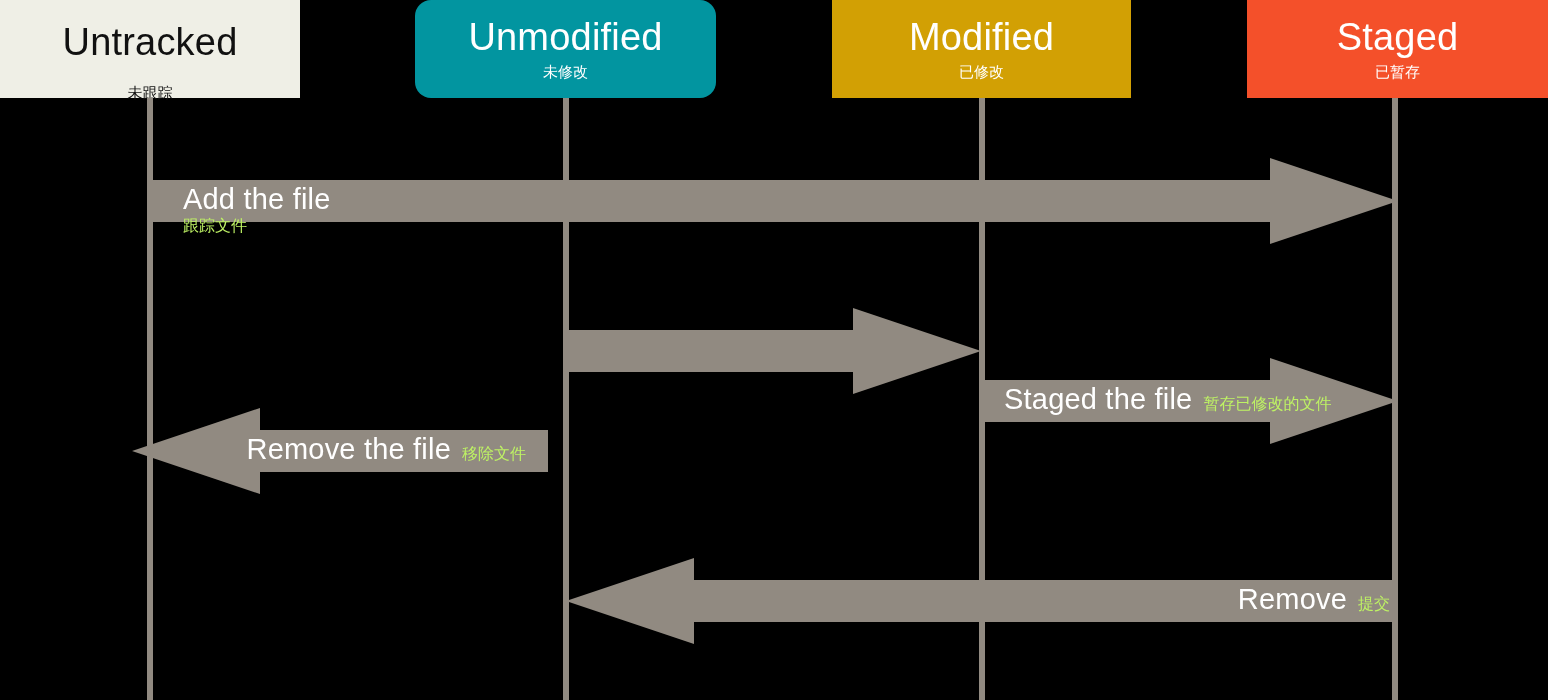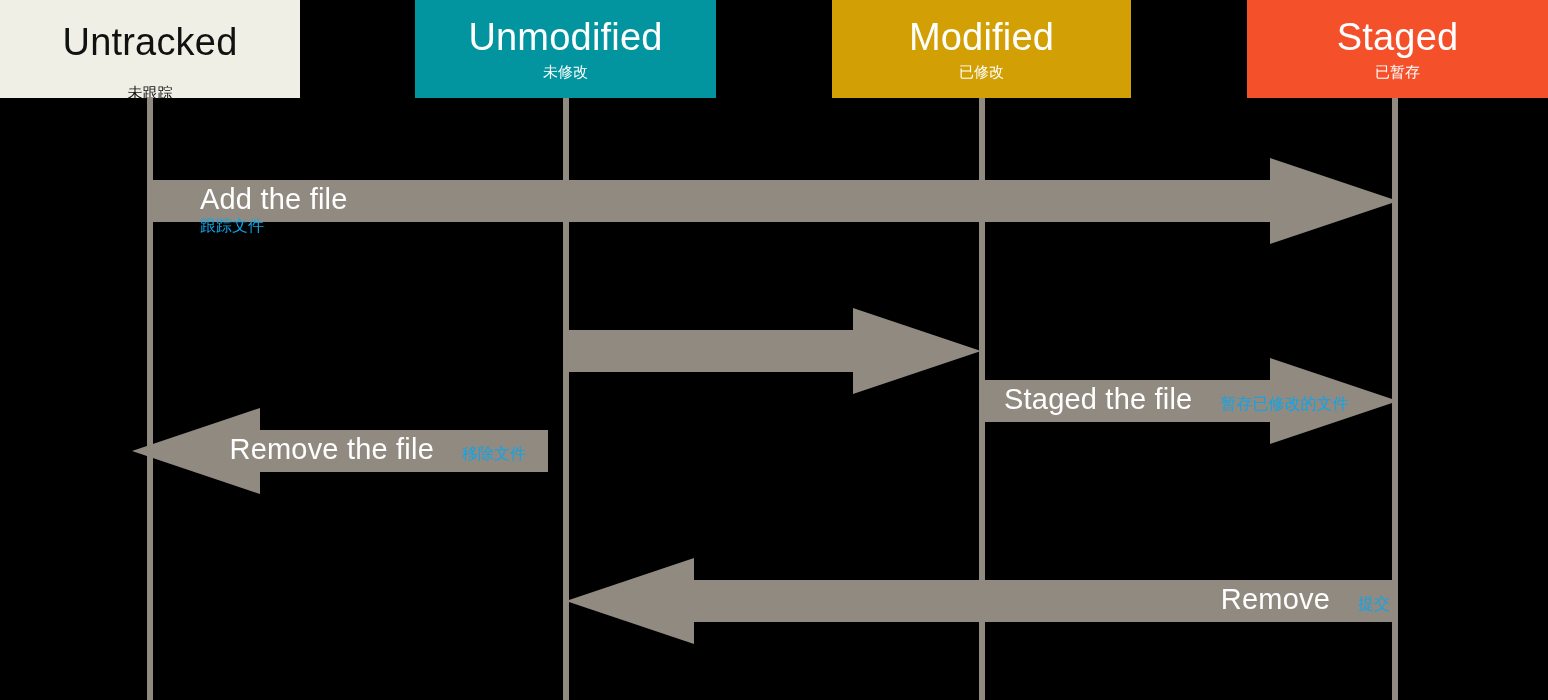--- a/index.html
+++ b/index.html
@@ -41,21 +41,21 @@
     font-size: 15px;
     font-weight: 400;
     margin-top: 9px;
     font-family: "DejaVu Sans", "Liberation Sans", sans-serif;
   }
 
   .box-untracked  { left: 0px;    width: 300px; background: #efefe6; }
   .box-untracked .state-title,
   .box-untracked .state-sub { color: #111111; margin-top: 25px; }
 
-  .box-unmodified { left: 415px;  width: 301px; background: #0295a0; }
+  .box-unmodified { left: 415px;  width: 301px; background: #0295a0; border-radius: 16px; }
   .box-modified   { left: 832px;  width: 299px; background: #d2a004; }
   .box-staged     { left: 1247px; width: 301px; background: #f4502a; }
   .box-unmodified .state-title, .box-unmodified .state-sub,
   .box-modified .state-title,   .box-modified .state-sub,
   .box-staged .state-title,     .box-staged .state-sub { color: #ffffff; }
 
   
   .lifeline {
     position: absolute;
     top: 98px;
@@ -83,22 +83,22 @@
     white-space: nowrap;
     pointer-events: none;
   }
   .arrow-label .en {
     font-size: 29px;
     color: #ffffff;
     letter-spacing: 0.2px;
   }
   .arrow-label .zh {
     font-size: 16px;
-    color: #0ea5e9;
-    margin-left: 28px;
+    color: #bef264;
+    margin-left: 11px;
     font-family: "DejaVu Sans", "Liberation Sans", sans-serif;
   }
 
   
   .arrow-add      { left: 150px;  top: 146px; width: 1248px; }
   .arrow-add .arrow-label      { left: 22px;  top: 37px; flex-direction: column; }
 
   .arrow-edit     { left: 566px;  top: 296px; width: 415px; }
   .arrow-edit .arrow-label     { left: 20px;  top: 37px; }
 

